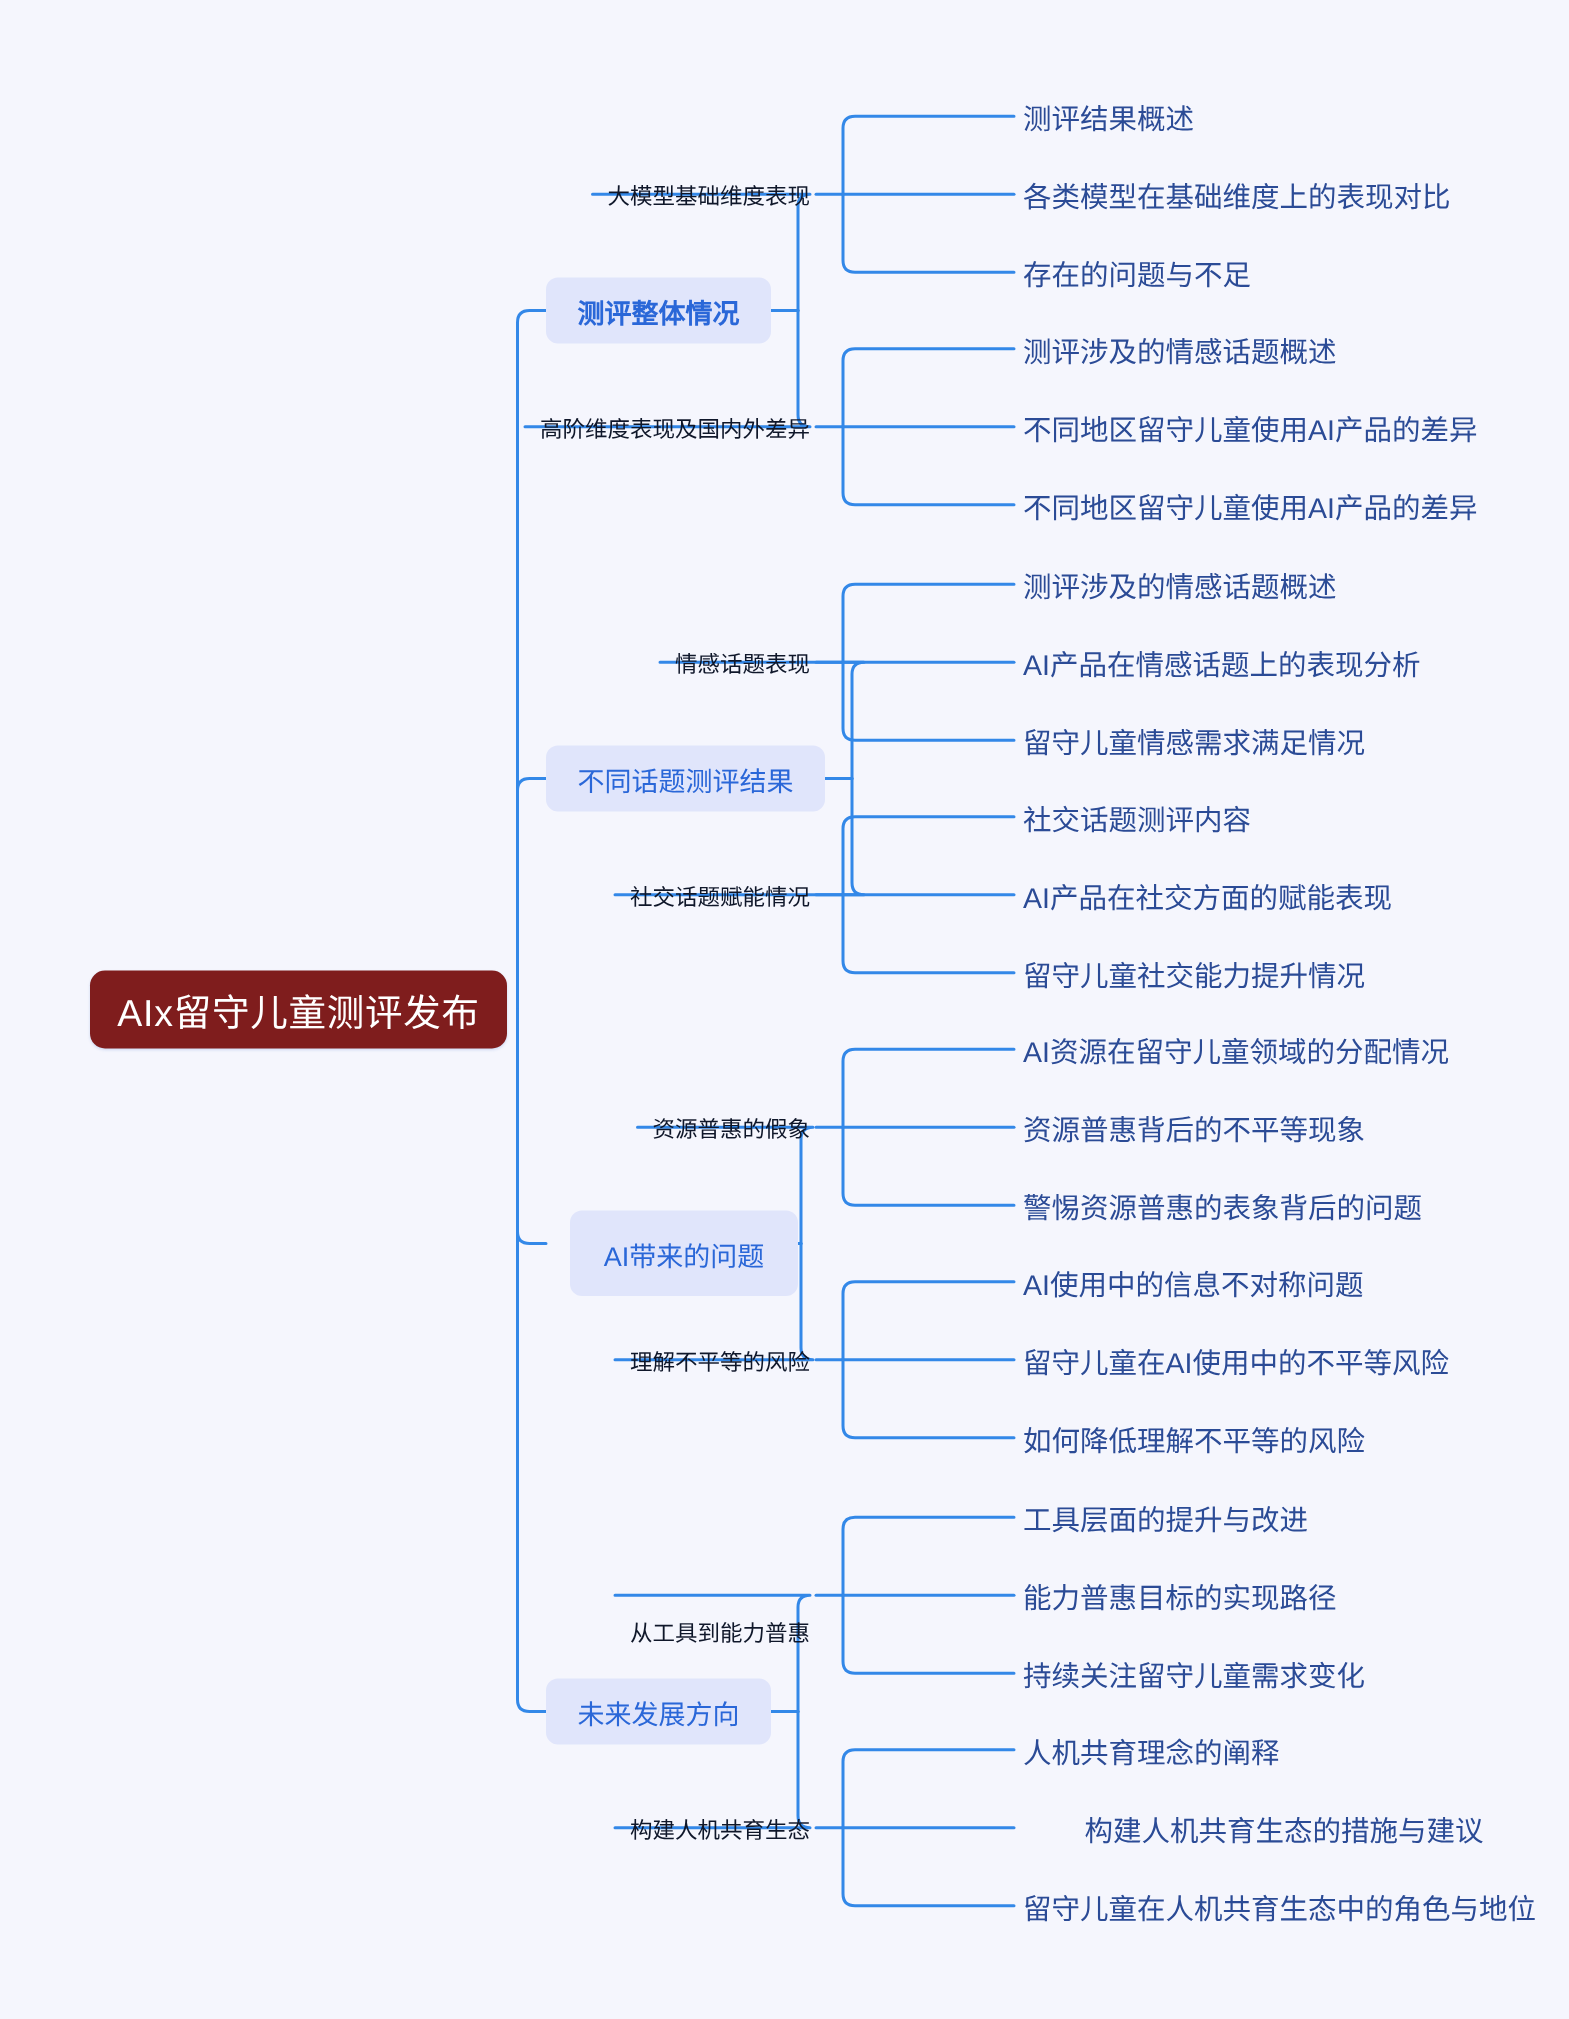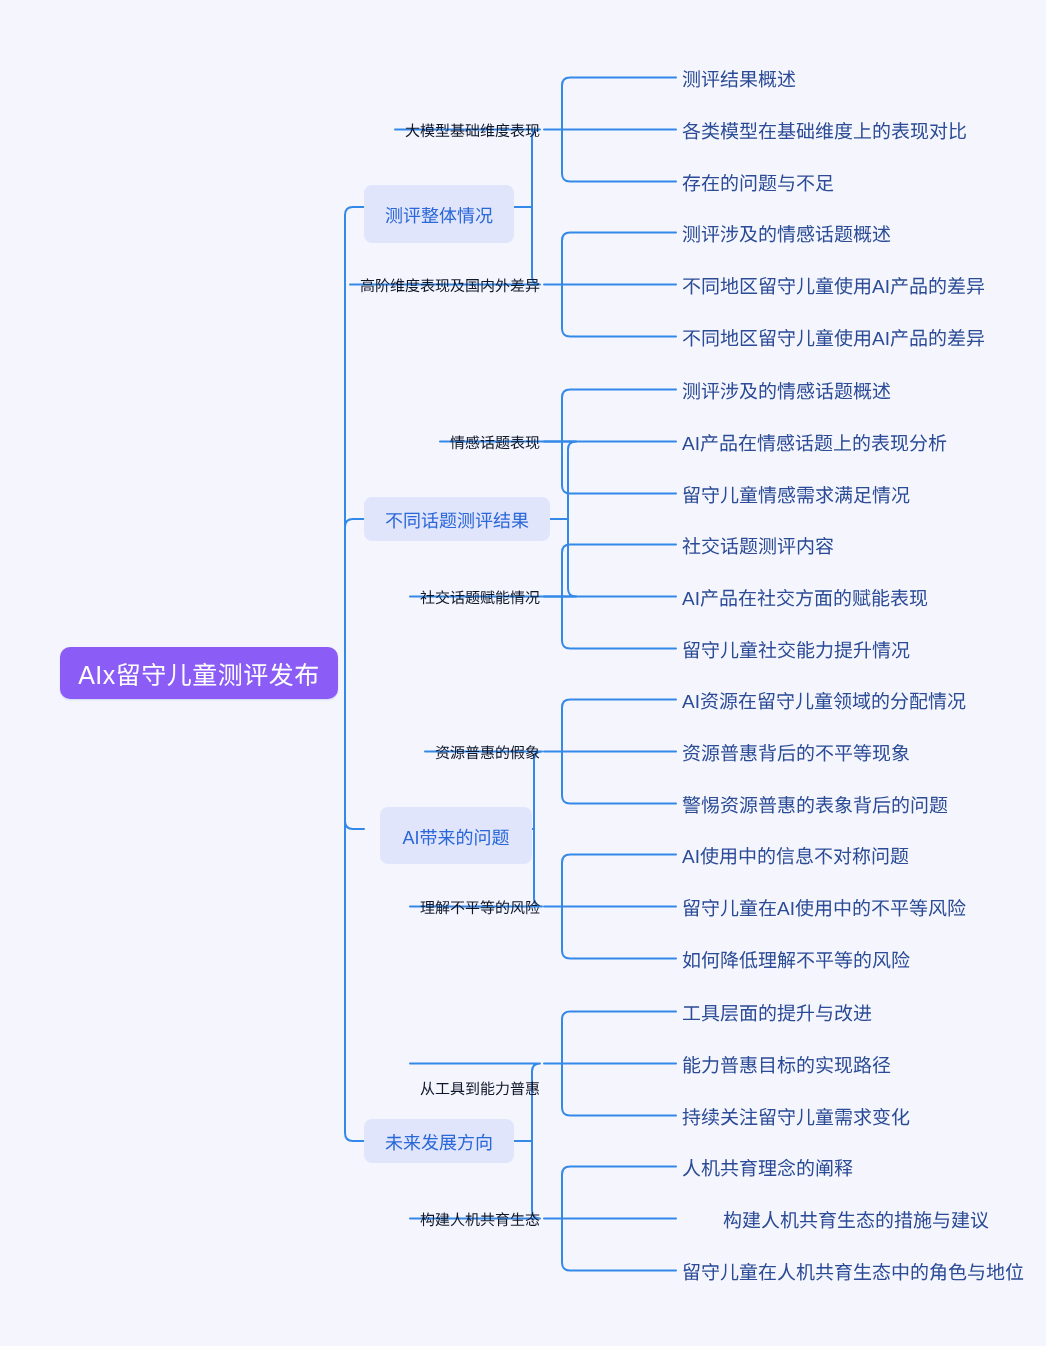--- a/index.html
+++ b/index.html
@@ -21,21 +21,21 @@
     pointer-events:none;
   }
   .node{
     position:absolute;
     box-sizing:border-box;
     white-space:nowrap;
     display:flex;align-items:center;
   }
   
   .node-root{
-    background:#8b5cf6;
+    background:#7f1d1d;
     color:#ffffff;
     border-radius:10px;
     font-size:25px;
     letter-spacing:.5px;
     padding:12px 26px;
     height:52px;
     justify-content:center;
     box-shadow:0 1px 2px rgba(40,90,190,.18);
   }
   
@@ -121,21 +121,21 @@
         <path d="M 562 1063.5 L 562 1107.5 Q 562 1115.5 570 1115.5 L 676 1115.5"></path>
         <path d="M 532 1141 L 532 1210.5 Q 532 1218.5 540 1218.5 L 410 1218.5"></path>
         <path d="M 544 1218.5 L 562 1218.5"></path>
         <path d="M 562 1218.5 L 562 1174.5 Q 562 1166.5 570 1166.5 L 676 1166.5"></path>
         <path d="M 562 1218.5 L 676 1218.5"></path>
         <path d="M 562 1218.5 L 562 1262.5 Q 562 1270.5 570 1270.5 L 676 1270.5"></path>
       </g>
   </svg>
   <div id="node-layer">
       <div class="node node-root" style="left: 60px; top: 647px; width: 278px; height: 52px;">AIx留守儿童测评发布</div>
-      <div class="node node-l2" style="left: 364px; top: 185px; width: 150px; height: 58px;">测评整体情况</div>
+      <div class="node node-l2" style="left: 364px; top: 185px; width: 150px; height: 44px; font-weight: bold;">测评整体情况</div>
       <div class="node node-l3" style="left: 405px; top: 118.5px; width: 139px;">大模型基础维度表现</div>
       <div class="node node-l4" style="left: 682px; top: 66.5px; width: 94px;">测评结果概述</div>
       <div class="node node-l4" style="left: 682px; top: 118.5px; width: 229px;">各类模型在基础维度上的表现对比</div>
       <div class="node node-l4" style="left: 682px; top: 170.5px; width: 124px;">存在的问题与不足</div>
       <div class="node node-l3" style="left: 360px; top: 273.5px; width: 184px;">高阶维度表现及国内外差异</div>
       <div class="node node-l4" style="left: 682px; top: 221.5px; width: 154px;">测评涉及的情感话题概述</div>
       <div class="node node-l4" style="left: 682px; top: 273.5px; width: 246px;">不同地区留守儿童使用AI产品的差异</div>
       <div class="node node-l4" style="left: 682px; top: 325.5px; width: 246px;">不同地区留守儿童使用AI产品的差异</div>
       <div class="node node-l2" style="left: 364px; top: 497px; width: 186px; height: 44px; text-align: center;">不同话题测评结果</div>
       <div class="node node-l3" style="left: 450px; top: 430.5px; width: 94px;">情感话题表现</div>

